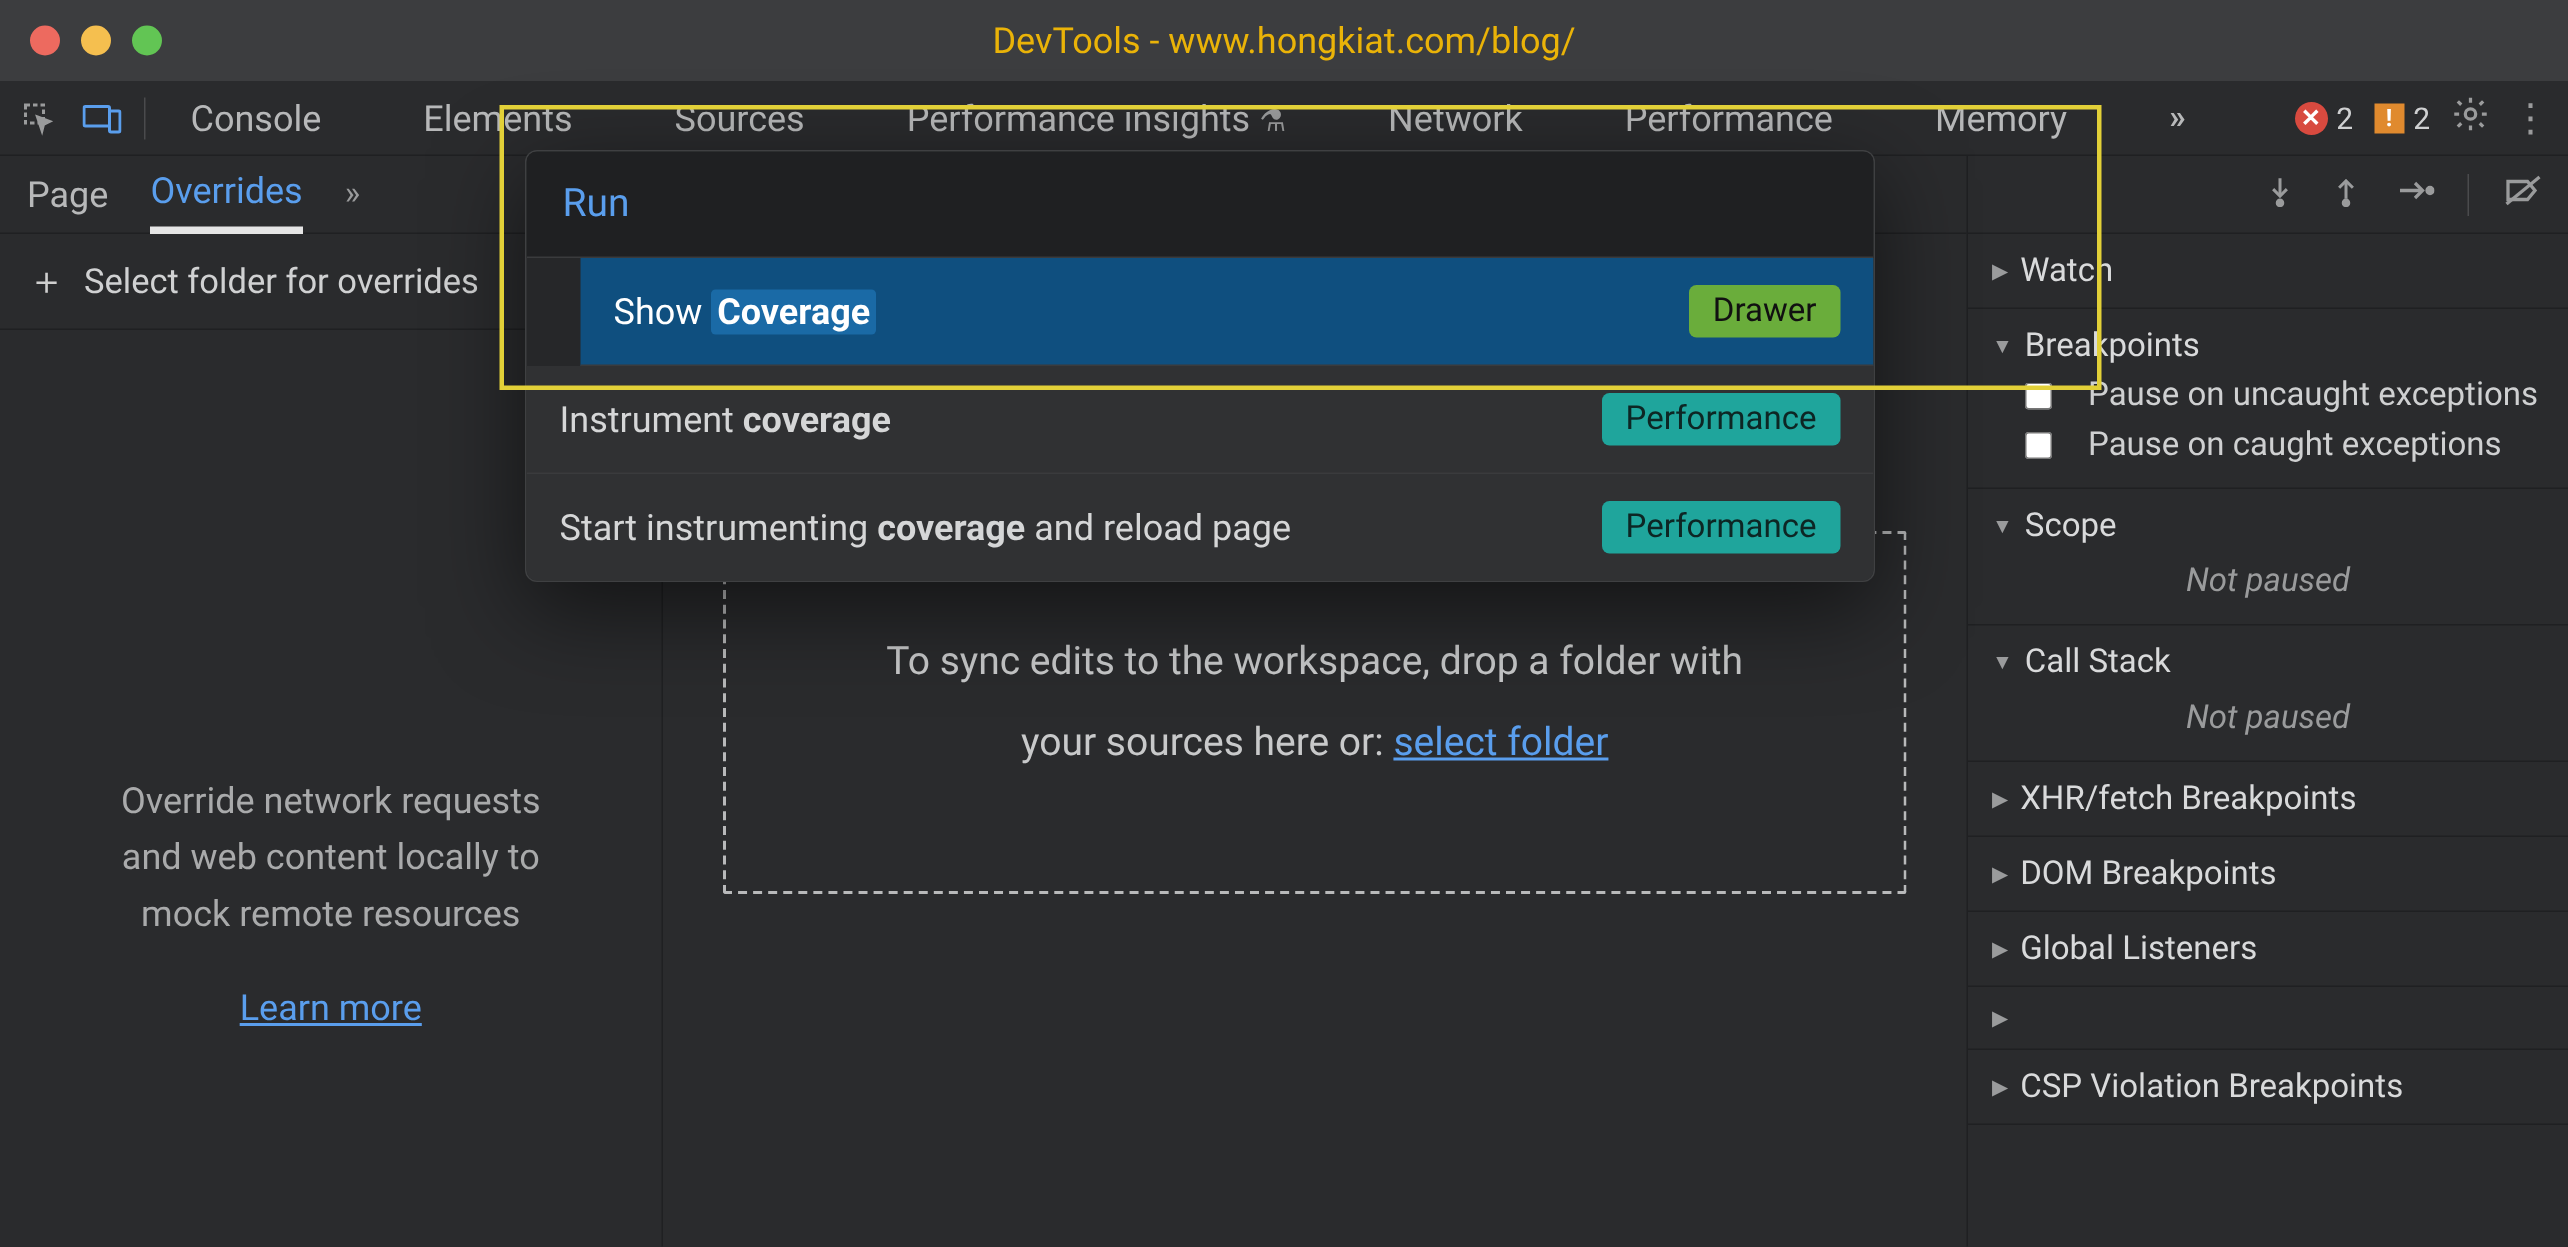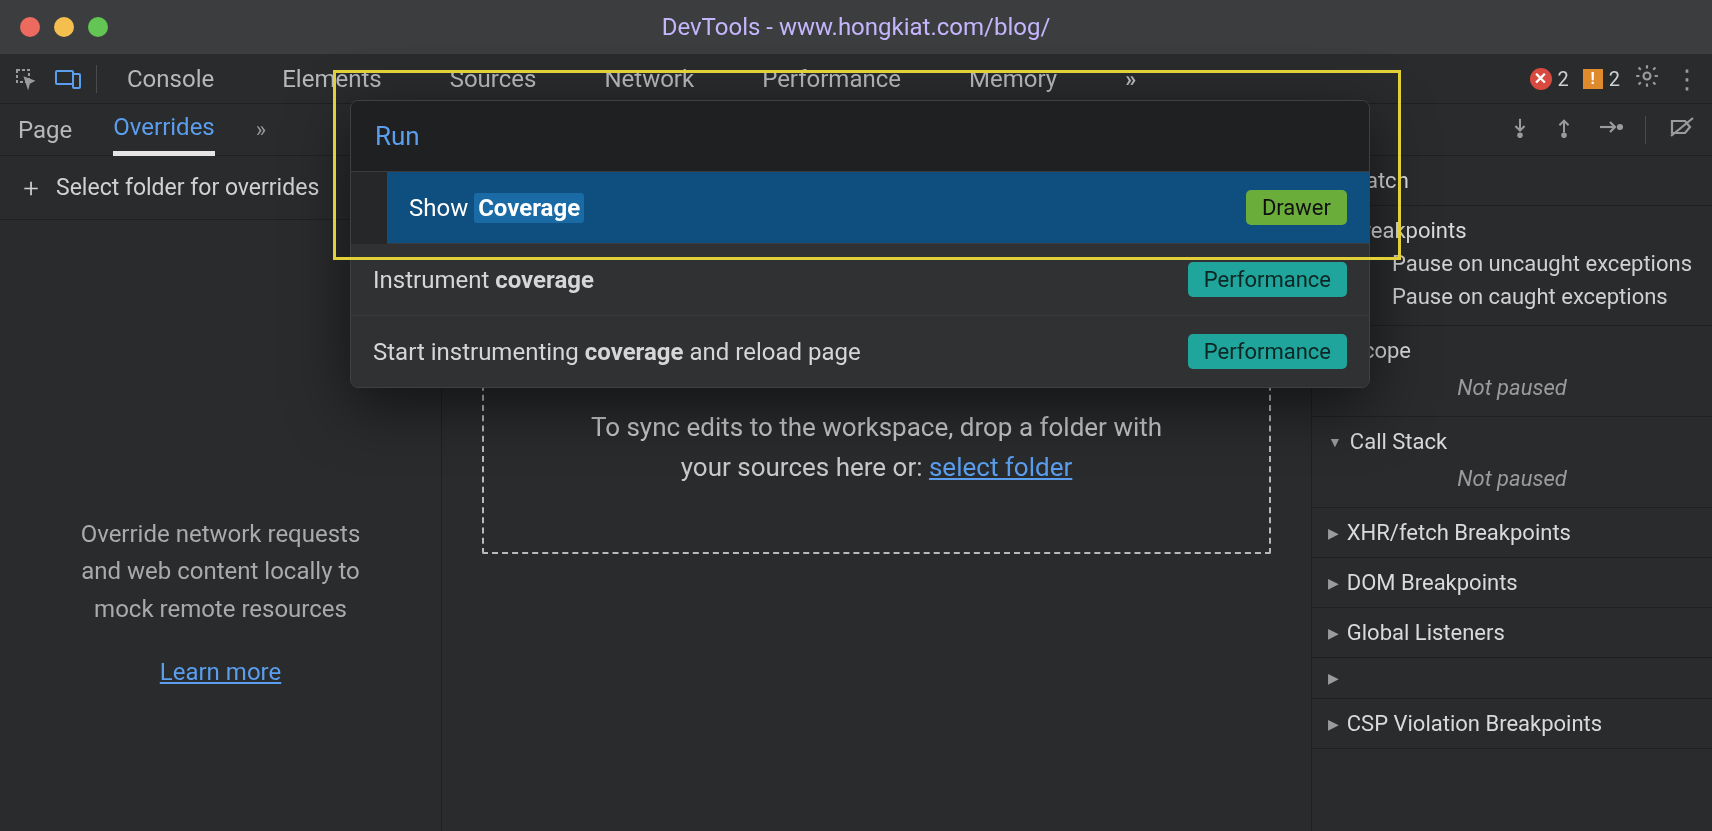--- a/index.html
+++ b/index.html
@@ -24,21 +24,21 @@
   .light { width: 20px; height: 20px; border-radius: 50%; }
   .light.red { background: #ed6a5f; }
   .light.yellow { background: #f5bf4f; }
   .light.green { background: #62c554; }
   .titlebar-title {
     position: absolute;
     left: 0; right: 0;
     text-align: center;
     pointer-events: none;
     font-size: 24px;
-    color: #c4b5fd;
+    color: #eab308;
   }
 
   
   .main-toolbar {
     height: 50px;
     background: #2a2b2d;
     border-bottom: 1px solid #1f2022;
     display: flex;
     align-items: center;
     padding: 0 12px;
@@ -85,21 +85,21 @@
   .sidebar-left {
     width: 442px;
     display: flex;
     flex-direction: column;
     background: #2a2b2d;
     border-right: 1px solid #1f2022;
   }
   .subtabs {
     display: flex;
     align-items: center;
-    gap: 41px;
+    gap: 28px;
     padding: 10px 18px 0 18px;
     height: 52px;
     border-bottom: 1px solid #1f2022;
   }
   .subtab { color: #b7b8b9; font-size: 24px; padding-bottom: 10px; cursor: pointer; }
   .subtab.active { color: #5a9eed; border-bottom: 5px solid #e5e5e5; }
   .subtabs .more { color: #9a9b9c; letter-spacing: -4px; padding-bottom: 10px; }
   .select-row {
     display: flex; align-items: center; gap: 12px;
     padding: 14px 18px;
@@ -135,21 +135,21 @@
     top: 250px;
     left: 40px;
     right: 40px;
     border: 2px dashed #b8b9ba;
     border-radius: 2px;
     padding: 46px 60px 60px 60px;
     text-align: center;
     color: #c8c9ca;
     font-size: 26px;
   }
-  .dropzone .text-line { margin: 10px 0; }
+  .dropzone .text-line { margin: 24px 0; }
   .dropzone a { color: #5a9eed; text-decoration: underline; }
 
   
   .sidebar-right {
     width: 400px;
     background: #2a2b2d;
     display: flex;
     flex-direction: column;
     font-size: 22px;
   }
@@ -171,21 +171,21 @@
   .tri { font-size: 14px; color: #9a9b9c; }
   .chk { display: flex; align-items: center; gap: 24px; padding: 4px 0 4px 22px; }
   .chk input { width: 18px; height: 18px; accent-color: #5a9eed; }
   .not-paused { text-align: center; color: #9a9b9c; font-style: italic; padding: 8px 0; }
 
   
   .palette {
     position: absolute;
     top: 100px;
     left: 350px;
-    width: 1020px;
+    width: 900px;
     background: #262729;
     border: 1px solid #3f4042;
     border-radius: 8px;
     box-shadow: 0 18px 60px rgba(0,0,0,0.55);
     z-index: 50;
     overflow: hidden;
   }
   .palette-input-row {
     display: flex;
     align-items: center;
@@ -270,20 +270,23 @@
     <svg width="26" height="22" viewBox="0 0 26 22" fill="none" stroke="#5a9eed" stroke-width="2">
         <rect x="1" y="3" width="17" height="13" rx="1"></rect>
         <rect x="18" y="6" width="7" height="14" rx="1"></rect>
       </svg>
   </span>
   <div class="toolbar-sep"></div>
   <div class="tabs">
     <span class="tab">Console</span>
     <span class="tab">Elements</span>
     <span class="tab">Sources</span>
+    <span class="tab">
+      <span>Performance insights</span><span class="flask">⚗</span>
+    </span>
     <span class="tab">Network</span>
     <span class="tab">Performance</span>
     <span class="tab">Memory</span>
     <span class="more-chevrons">»</span>
   </div>
   <div class="right-controls">
     <div class="badge-group">
       <span class="err-circle">✕</span>
       <span>2</span>
     </div>

